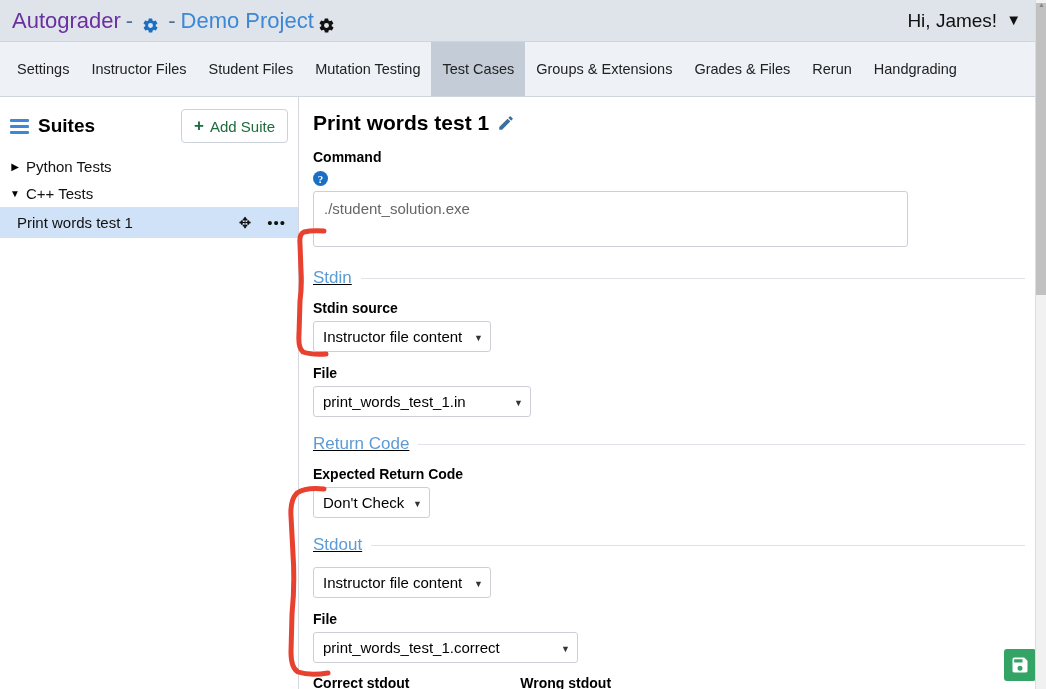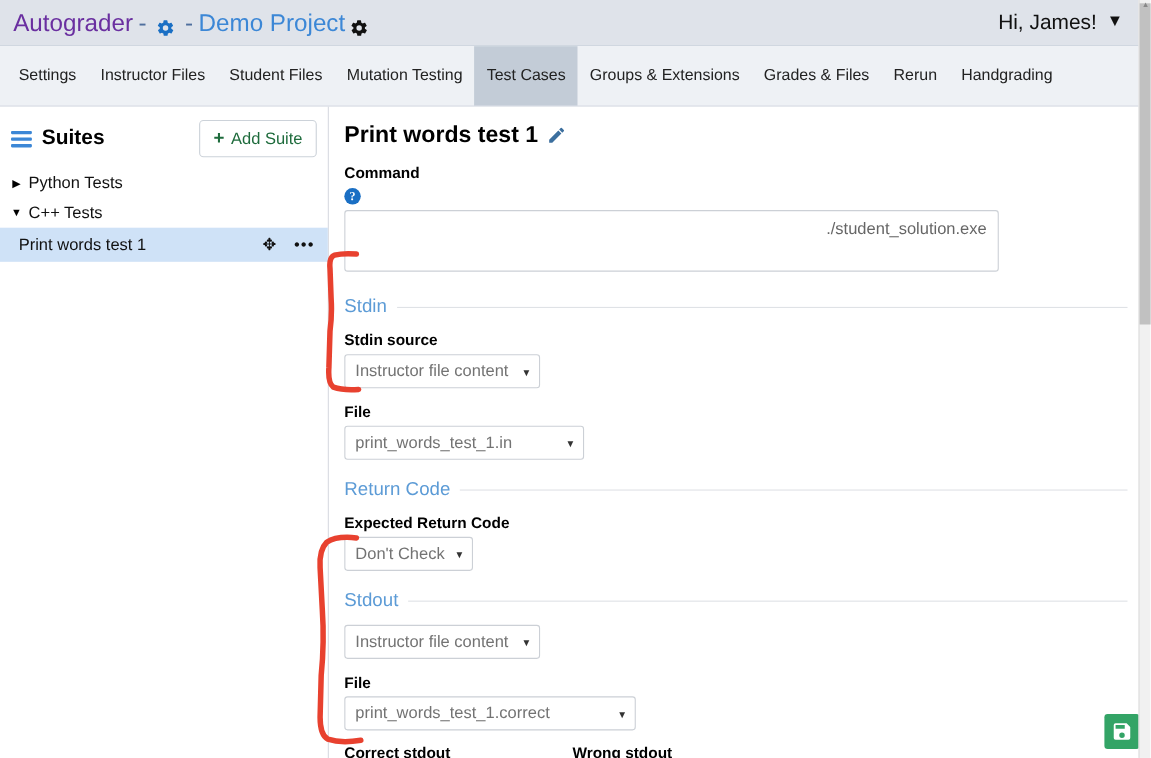--- a/index.html
+++ b/index.html
@@ -137,35 +137,35 @@
     font-size: 11px; font-weight: bold;
     display: inline-flex; align-items: center; justify-content: center;
     cursor: pointer; font-family: "Liberation Serif", serif;
   }
   .cmd-textarea {
     width: 595px; height: 56px;
     border: 1px solid #ccd0d6; border-radius: 3px;
     padding: 8px 10px;
     font-size: 15px; color: #666;
     font-family: "Liberation Sans", sans-serif;
-    resize: none; outline: none; background: #fff; text-align: right;
+    resize: none; outline: none; background: #fff;
   }
 
   .legend-row {
     display: flex; align-items: center; gap: 9px;
-    margin: 17px 0 12px 0; width: 712px;
+    margin: 17px 0 12px 0; width: 712px; text-decoration: underline;
   }
   .legend-text { font-size: 17px; color: #5c9bd6; white-space: nowrap; }
   .legend-line { flex: 1; height: 1px; background: #dfe2e6; }
 
   .sel {
     appearance: none; -webkit-appearance: none;
     border: 1px solid #ccd0d6; border-radius: 3px;
     background: #fff;
-    font-size: 15px; color: #737373;
+    font-size: 15px; color: #000000;
     padding: 6px 24px 6px 9px;
     font-family: "Liberation Sans", sans-serif;
     cursor: pointer; outline: none;
     position: relative;
   }
   .sel-wrap { position: relative; display: inline-block; }
   .sel-arrow {
     position: absolute; right: 8px; top: 50%; transform: translateY(-45%);
     font-size: 9px; color: #333; pointer-events: none;
   }

